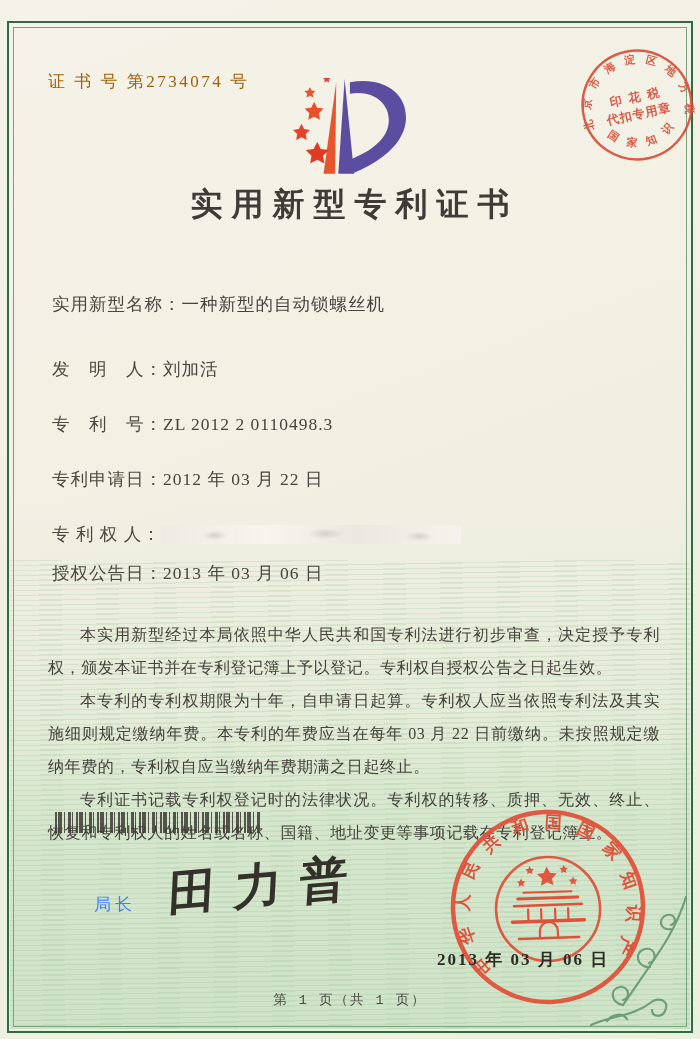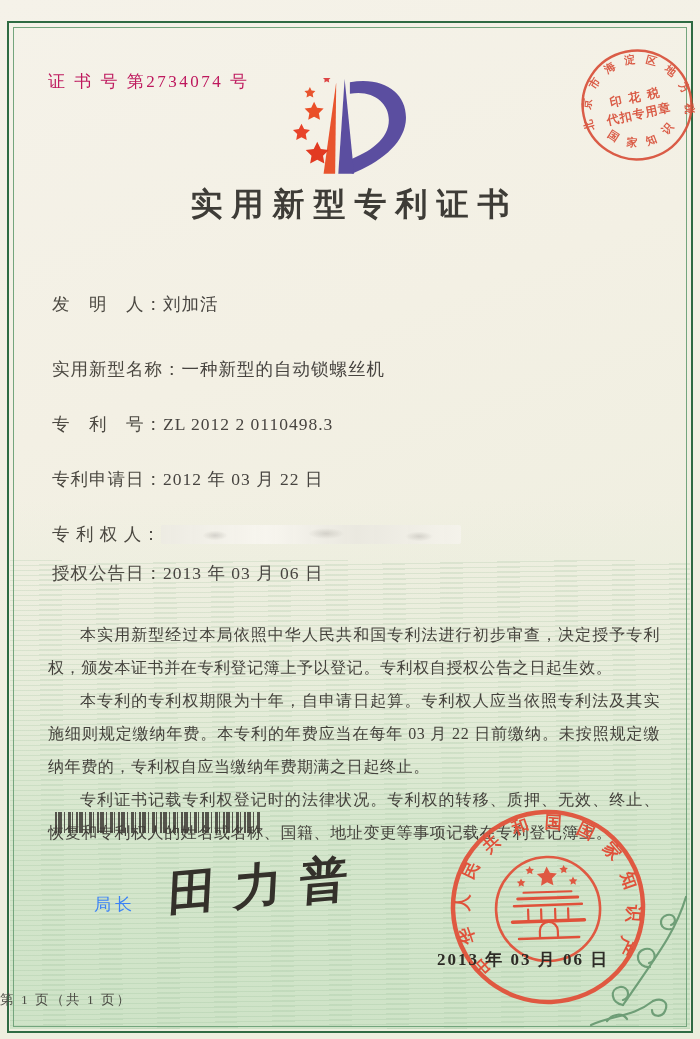--- a/index.html
+++ b/index.html
@@ -20,21 +20,21 @@
   .scanlines{
     position:absolute;left:10px;right:10px;top:560px;bottom:10px;
     background:repeating-linear-gradient(179deg,rgba(120,170,124,.20) 0 1.4px,rgba(255,255,255,0) 1.4px 5px);
     opacity:.8;
   }
   .frame-outer{position:absolute;left:7px;right:7px;top:21px;bottom:6px;border:2px solid #2f6b43;}
   .frame-inner{position:absolute;left:13px;right:13px;top:27px;bottom:12px;border:1px solid #74a57d;}
 
   .cert-number{
     position:absolute;left:48px;top:70px;
-    font-size:17px;letter-spacing:2.5px;color:#be185d;
+    font-size:17px;letter-spacing:2.5px;color:#a16207;
   }
   .page-title{
     position:absolute;left:0;right:0;top:183px;text-align:center;
     font-size:32px;font-weight:700;letter-spacing:9px;color:#3e3c37;text-indent:9px;
   }
 
   
   .logo{position:absolute;left:288px;top:78px;width:128px;height:100px;}
 
   
@@ -80,22 +80,22 @@
     transform:rotate(-5deg) skewX(-8deg);white-space:nowrap;
   }
 
   .gov-seal{position:absolute;left:447px;top:806px;width:202px;height:202px;transform:rotate(-2deg);}
   .seal-date{
     position:absolute;left:437px;top:948px;
     font-size:17px;letter-spacing:2px;color:#2d2b26;font-weight:600;
   }
 
   .footer-page{
-    position:absolute;left:0;right:0;top:991px;text-align:left;
-    font-size:13.5px;letter-spacing:2px;color:#4b4b44;
+    position:absolute;left:0;right:0;top:991px;text-align:center;
+    font-size:13.5px;letter-spacing:2px;color:#4b4b44;font-family:Liberation Mono, monospace;
   }
 
   .flourish{position:absolute;right:9px;bottom:8px;width:104px;height:138px;opacity:.85;}
 </style>
 </head>
 <body>
 
 <div class="paper"></div>
 <div class="green-wash"></div>
 <div class="scanlines"></div>
@@ -131,24 +131,24 @@
   </text>
   <text x="64" y="60" font-size="13" fill="#d8503a" font-weight="700" text-anchor="middle" letter-spacing="2">印 花 税</text>
   <text x="64" y="78" font-size="13" fill="#d8503a" font-weight="700" text-anchor="middle" letter-spacing="1">代扣专用章</text>
   <text font-size="11.5" fill="#d8503a" font-weight="700">
     <textPath href="#arcBot" startOffset="2" textLength="148">国家知识产权局</textPath>
   </text>
 </svg>
 
 <div class="fields">
   <div class="field-row">
+    <span class="field-label">实用新型名称：</span><span class="field-value">一种新型的自动锁螺丝机</span>
+  </div>
+  <div class="field-row">
     <span class="field-label">发　明　人：</span><span class="field-value">刘加活</span>
-  </div>
-  <div class="field-row">
-    <span class="field-label">实用新型名称：</span><span class="field-value">一种新型的自动锁螺丝机</span>
   </div>
   <div class="field-row">
     <span class="field-label">专　利　号：</span><span class="field-value">ZL 2012 2 0110498.3</span>
   </div>
   <div class="field-row">
     <span class="field-label">专利申请日：</span><span class="field-value">2012 年 03 月 22 日</span>
   </div>
   <div class="field-row">
     <span class="field-label">专 利 权 人：</span><span class="redacted-smudge"></span>
   </div>

